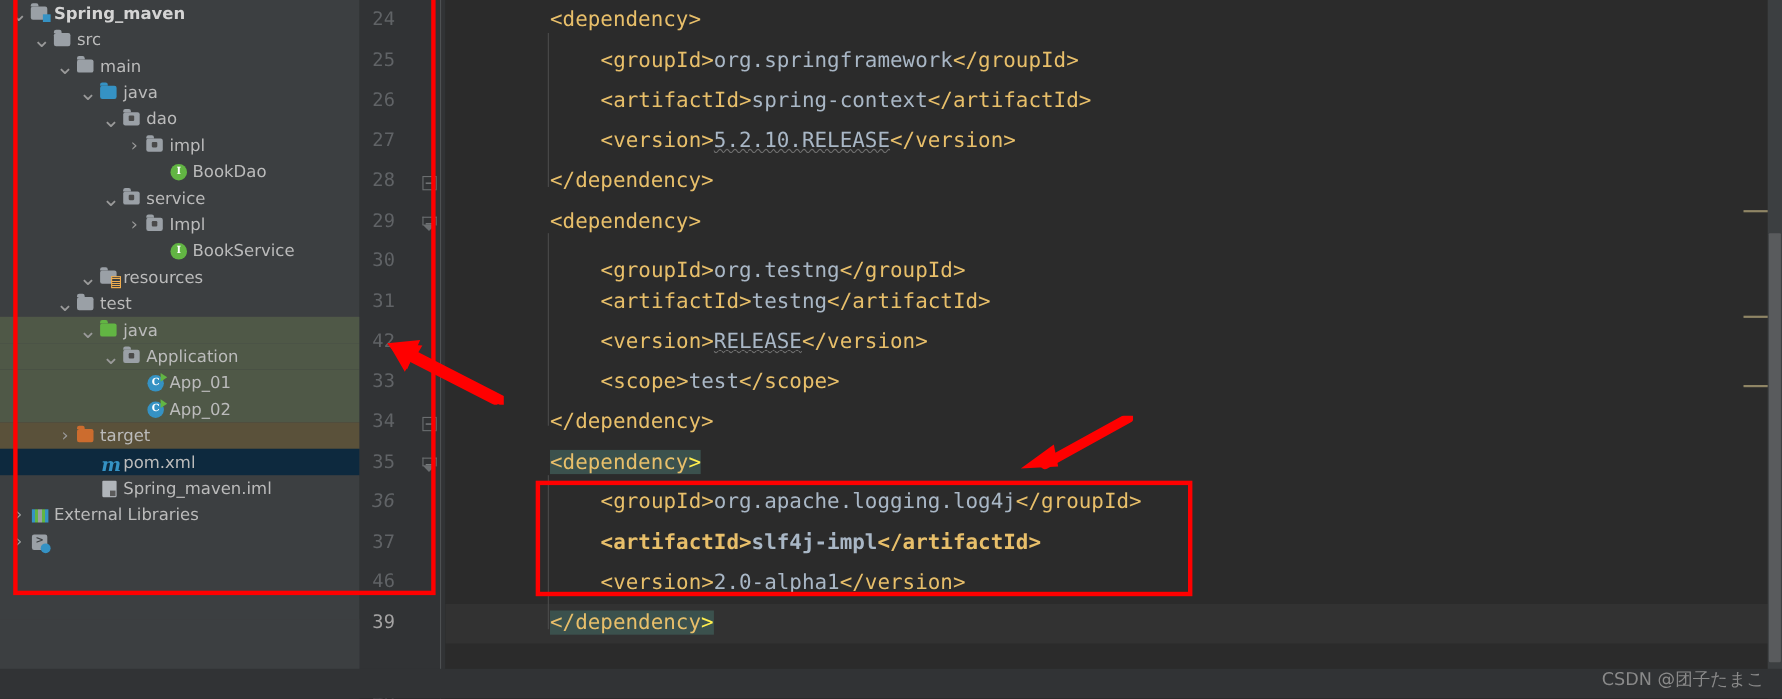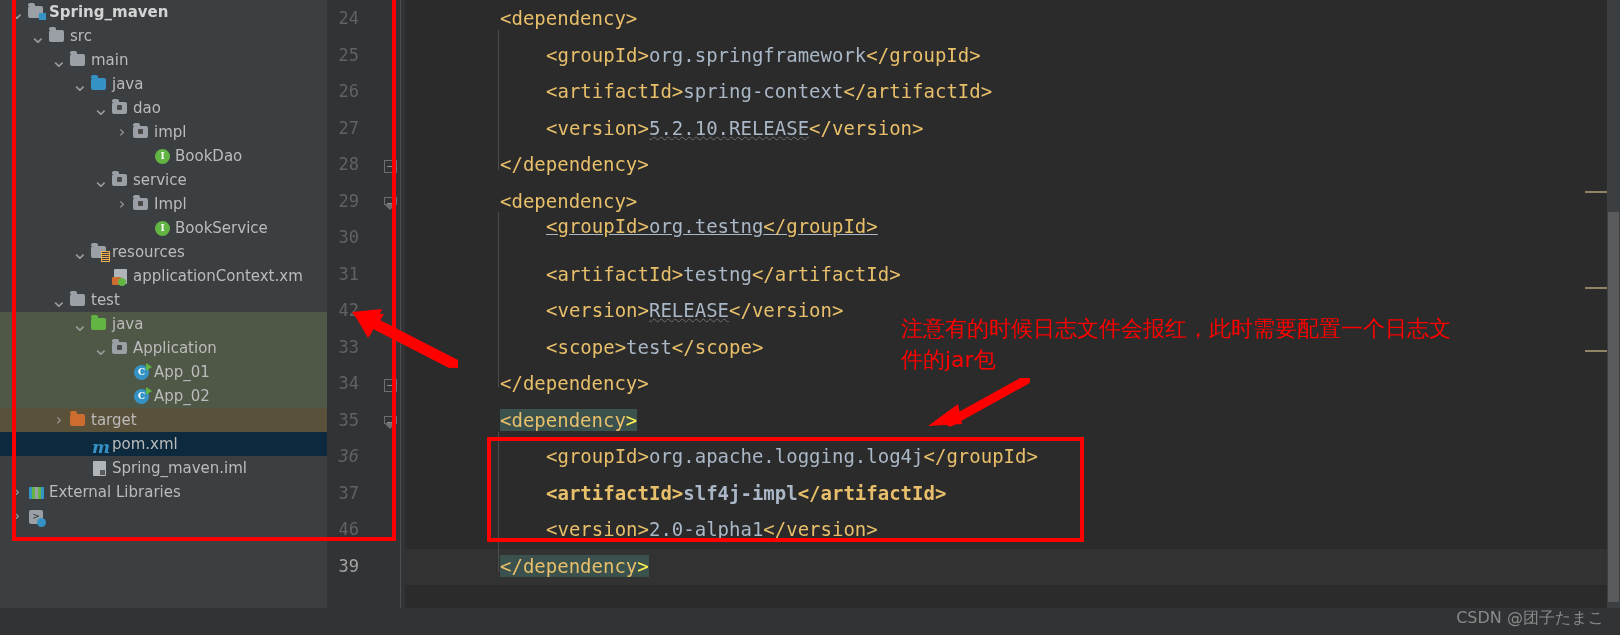--- a/index.html
+++ b/index.html
@@ -228,27 +228,20 @@
           <span class="tlabel">BookService</span>
         </div>
         <div class="tree-row " style="padding-left: 71px;">
           <span class="tw" style="font-size: 20px;">⌄</span>
           <span class="ticon">
             <span class="fld"></span>
             <span class="badge-lines"></span>
           </span>
           <span class="tlabel">resources</span>
         </div>
-        <div class="tree-row " style="padding-left: 92px;">
-          <span class="tw none" style="font-size: 16px;"></span>
-          <span class="ticon">
-            <span class="filei xmlspring"></span>
-          </span>
-          <span class="tlabel">applicationContext.xm</span>
-        </div>
         <div class="tree-row " style="padding-left: 50px;">
           <span class="tw" style="font-size: 20px;">⌄</span>
           <span class="ticon">
             <span class="fld"></span>
           </span>
           <span class="tlabel">test</span>
         </div>
         <div class="tree-row sel-green" style="padding-left: 71px;">
           <span class="tw" style="font-size: 20px;">⌄</span>
           <span class="ticon">
@@ -357,21 +350,21 @@
     <div class="indent-guide" style="top:30px;height:140px;"></div>
     <div class="indent-guide" style="top:212px;height:175px;"></div>
     <div class="indent-guide" style="top:432px;height:140px;"></div>
     <div id="code-lines">
         <div class="cline" style="top: 0px; padding-left: 95px;"><span><span class="tag">&lt;dependency&gt;</span></span></div>
         <div class="cline" style="top: 36.5px; padding-left: 141px;"><span><span class="tag">&lt;groupId&gt;</span><span class="val">org.springframework</span><span class="tag">&lt;/groupId&gt;</span></span></div>
         <div class="cline" style="top: 73px; padding-left: 141px;"><span><span class="tag">&lt;artifactId&gt;</span><span class="val">spring-context</span><span class="tag">&lt;/artifactId&gt;</span></span></div>
         <div class="cline" style="top: 109.5px; padding-left: 141px;"><span><span class="tag">&lt;version&gt;</span><span class="val squiggle">5.2.10.RELEASE</span><span class="tag">&lt;/version&gt;</span></span></div>
         <div class="cline" style="top: 146px; padding-left: 95px;"><span><span class="tag">&lt;/dependency&gt;</span></span></div>
         <div class="cline" style="top: 182.5px; padding-left: 95px;"><span><span class="tag">&lt;dependency&gt;</span></span></div>
-        <div class="cline" style="top: 208px; padding-left: 141px; text-decoration: underline;"><span><span class="tag">&lt;groupId&gt;</span><span class="val">org.testng</span><span class="tag">&lt;/groupId&gt;</span></span></div>
+        <div class="cline" style="top: 228px; padding-left: 141px;"><span><span class="tag">&lt;groupId&gt;</span><span class="val">org.testng</span><span class="tag">&lt;/groupId&gt;</span></span></div>
         <div class="cline" style="top: 255.5px; padding-left: 141px;"><span><span class="tag">&lt;artifactId&gt;</span><span class="val">testng</span><span class="tag">&lt;/artifactId&gt;</span></span></div>
         <div class="cline" style="top: 292px; padding-left: 141px;"><span><span class="tag">&lt;version&gt;</span><span class="val squiggle">RELEASE</span><span class="tag">&lt;/version&gt;</span></span></div>
         <div class="cline" style="top: 328.5px; padding-left: 141px;"><span><span class="tag">&lt;scope&gt;</span><span class="val">test</span><span class="tag">&lt;/scope&gt;</span></span></div>
         <div class="cline" style="top: 365px; padding-left: 95px;"><span><span class="tag">&lt;/dependency&gt;</span></span></div>
         <div class="cline" style="top: 401.5px; padding-left: 95px;"><span class="hl"><span class="tag">&lt;dependency</span><span class="gt">&gt;</span></span></div>
         <div class="cline" style="top: 438px; padding-left: 141px;"><span><span class="tag">&lt;groupId&gt;</span><span class="val">org.apache.logging.log4j</span><span class="tag">&lt;/groupId&gt;</span></span></div>
         <div class="cline" style="top: 474.5px; padding-left: 141px; font-weight: bold;"><span><span class="tag">&lt;artifactId&gt;</span><span class="val">slf4j-impl</span><span class="tag">&lt;/artifactId&gt;</span></span></div>
         <div class="cline" style="top: 511px; padding-left: 141px;"><span><span class="tag">&lt;version&gt;</span><span class="val">2.0-alpha1</span><span class="tag">&lt;/version&gt;</span></span></div>
         <div class="cline" style="top: 547.5px; padding-left: 95px;"><span class="hl"><span class="tag">&lt;/dependency</span><span class="gt">&gt;</span></span></div>
         <div class="cline" style="top: 584px; padding-left: 95px;"><span></span></div>
@@ -381,22 +374,20 @@
   <div id="sbtrack">
     <div id="sbthumb" style="top:212px;height:390px;"></div>
   </div>
   <div class="markline" style="top:191px;"></div>
   <div class="markline" style="top:287px;"></div>
   <div class="markline" style="top:350px;"></div>
 
   <div id="redbox-tree"></div>
   <div id="redbox-code"></div>
 
-  <div class="note" style="left:901px; top:313px; width:620px;">注意有的时候日志文件会报红，此时需要配置一个日志文
-件的jar包</div>
 
   <svg class="arrow" style="left:348px; top:300px; width:110px; height:68px;" viewBox="0 0 110 68">
     <path d="M108 64 L30 24 L36 14 L5 12 L20 38 L25 29 L103 69 Z" fill="#ff0000"></path>
     <path d="M108 64 L22 20" stroke="#ff0000" stroke-width="9" stroke-linecap="round"></path>
     <path d="M34 9 L4 12 L22 36 Z" fill="#ff0000"></path>
   </svg>
 
   <svg class="arrow" style="left:920px; top:378px; width:110px; height:52px;" viewBox="0 0 110 52">
     <path d="M106 2 L30 44" stroke="#ff0000" stroke-width="9" stroke-linecap="round"></path>
     <path d="M8 48 L38 26 L42 46 Z" fill="#ff0000"></path>

